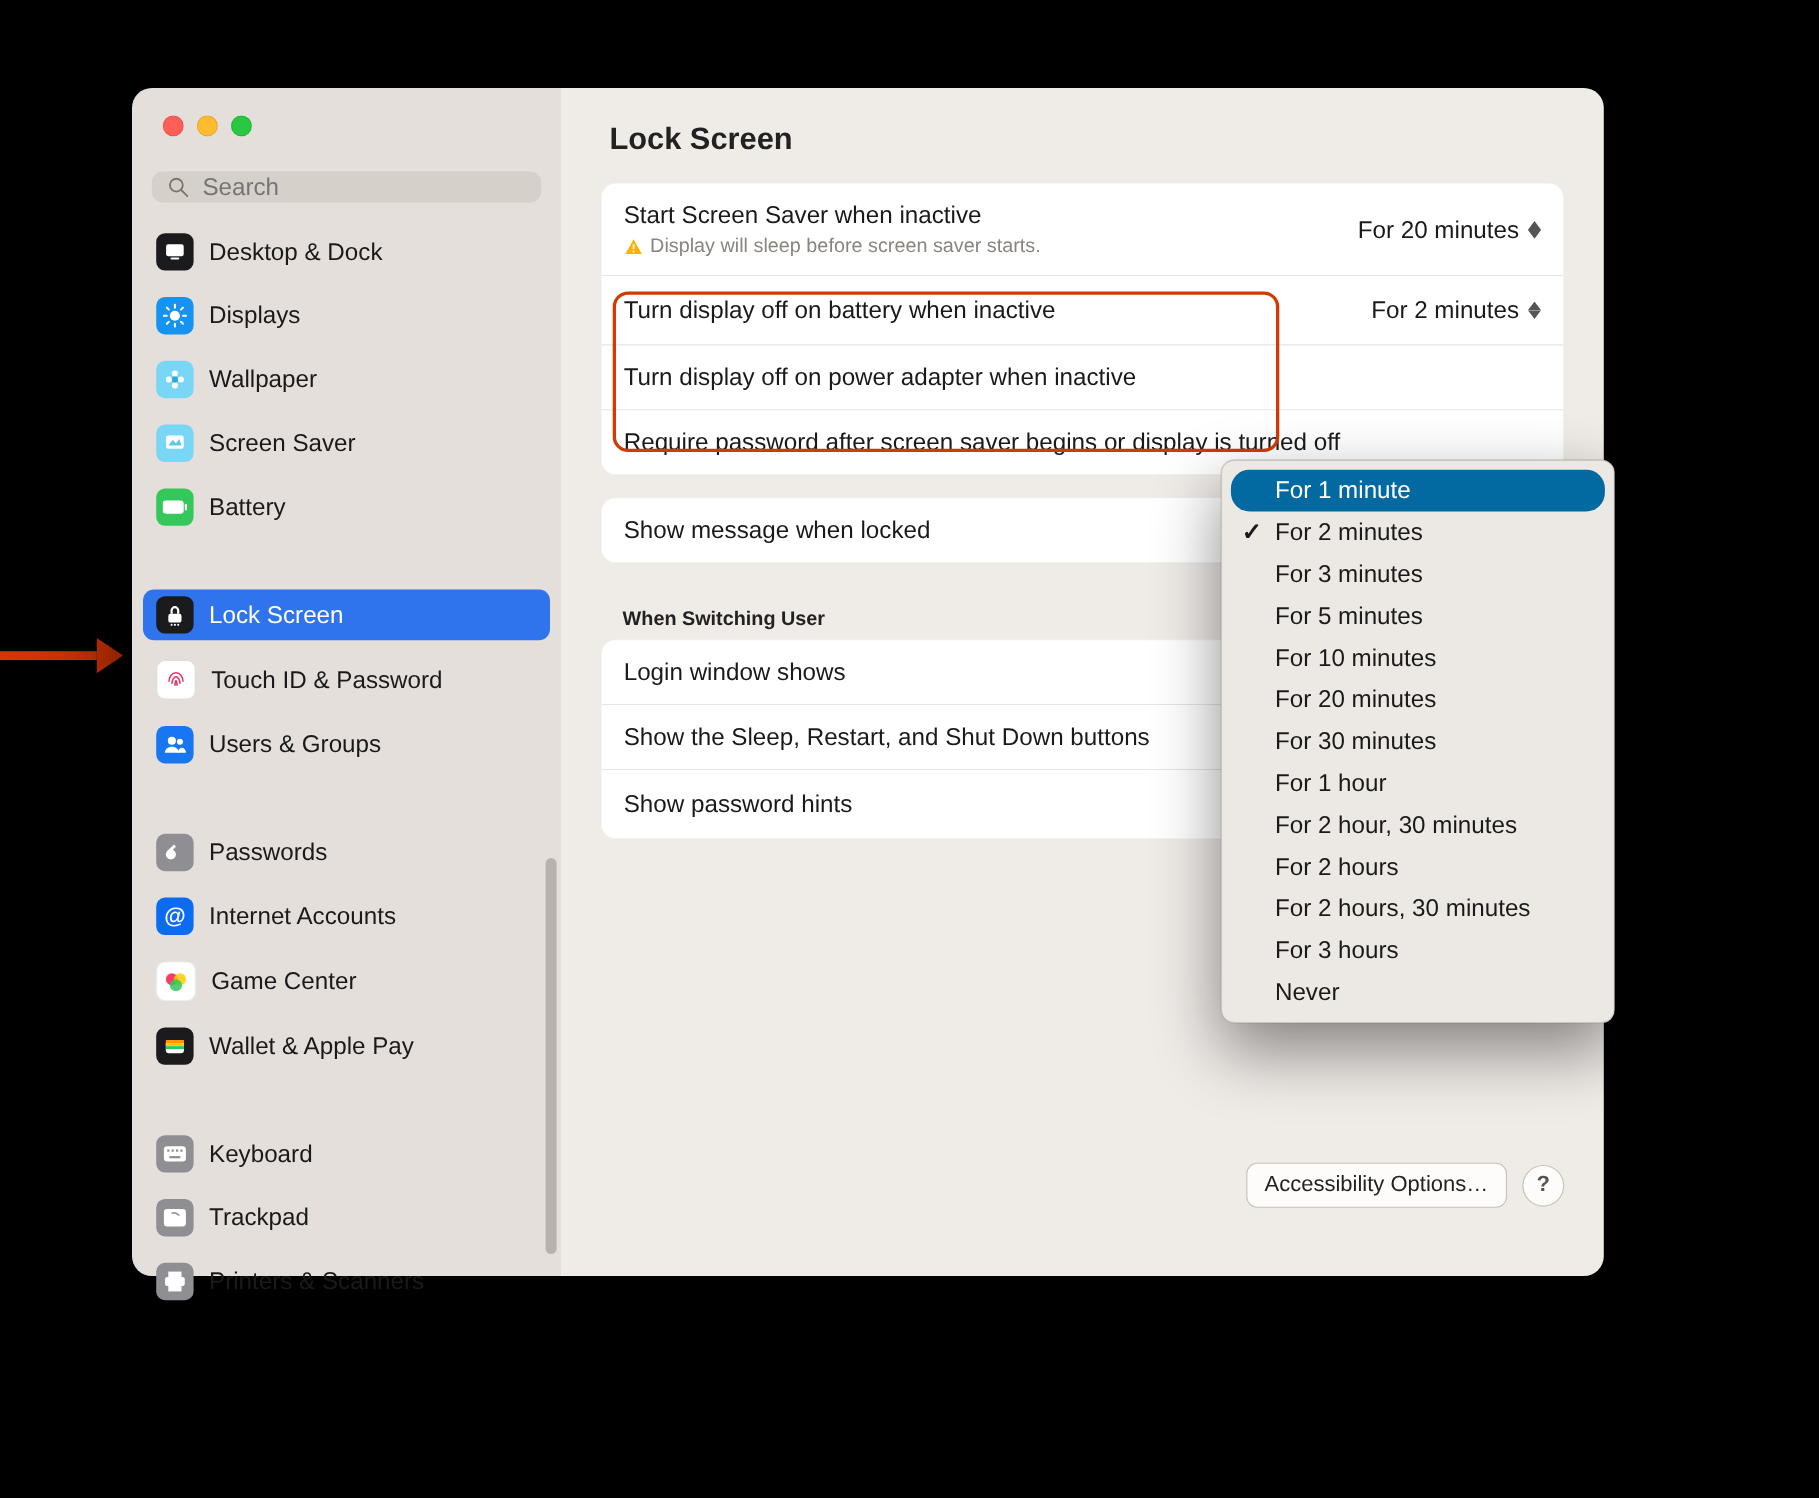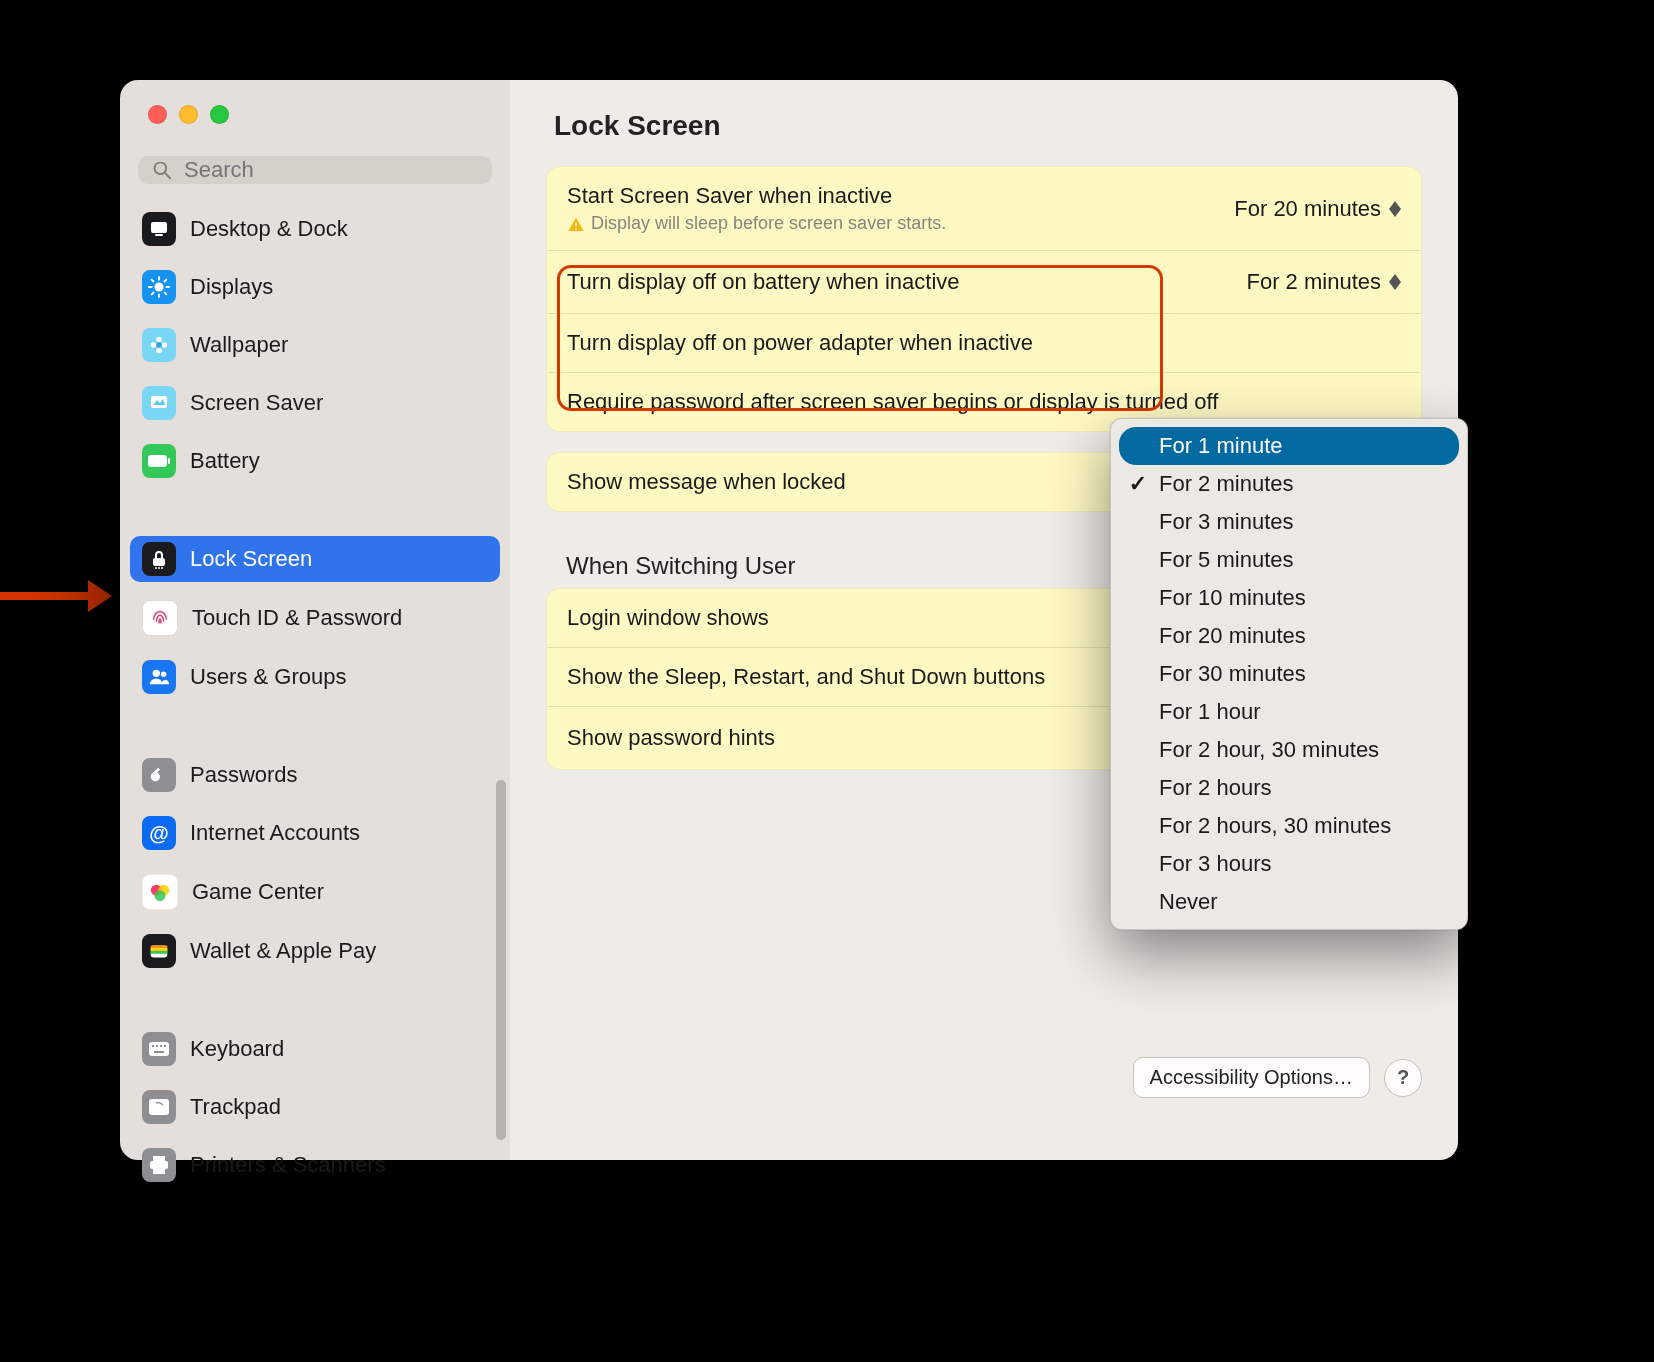--- a/index.html
+++ b/index.html
@@ -137,21 +137,21 @@
     border-radius:5px;
   }
 
   .page-title {
     font-size: 28px;
     font-weight: 700;
     color:#222;
     margin: 0 0 24px 8px;
   }
   .card {
-    background:#fef9c3;
+    background:#ffffff;
     border-radius:14px;
     border:1px solid rgba(0,0,0,.05);
     overflow: visible;
     margin-bottom:20px;
   }
   .row {
     display:flex;
     align-items:center;
     justify-content:space-between;
     padding: 16px 20px;
@@ -198,21 +198,21 @@
   .toggle {
     width:52px;height:30px;border-radius:15px;background:#c9c4be;
     position:relative;
   }
   .toggle .knob{
     position:absolute;left:2px;top:2px;width:26px;height:26px;
     border-radius:50%;background:#fff;
     box-shadow:0 1px 2px rgba(0,0,0,.3);
   }
   .section-title{
-    font-size:24px;font-weight:400;color:#222;
+    font-size:18px;font-weight:700;color:#222;
     padding: 0 20px 8px 20px;
     margin-top:40px;
   }
   .foot-btn{
     background:#fdfcfb;border:1px solid #c7c1bb;border-radius:10px;
     padding:8px 16px;font-size:20px;color:#222;
   }
   .help-btn{
     width:36px;height:36px;border-radius:50%;
     background:#fdfcfb;border:1px solid #c7c1bb;

